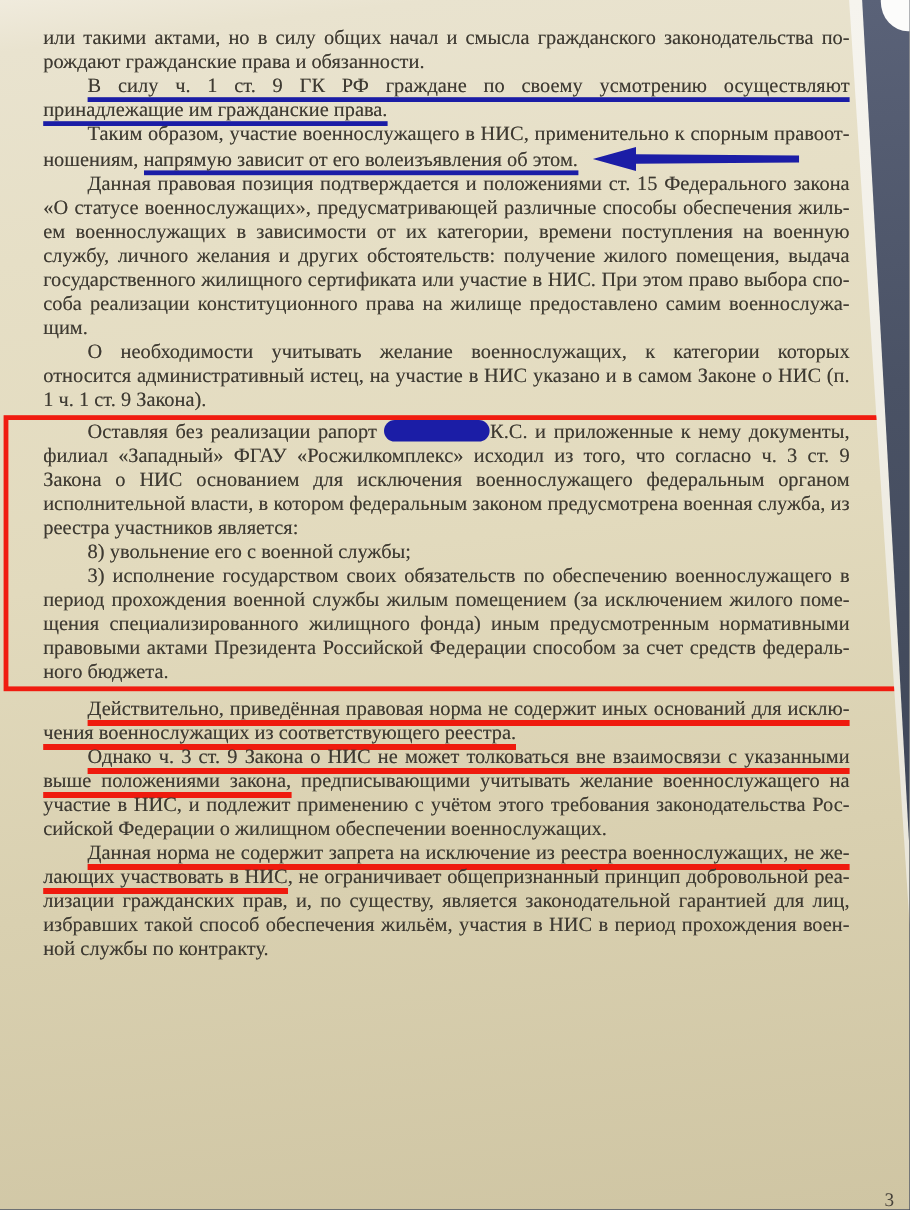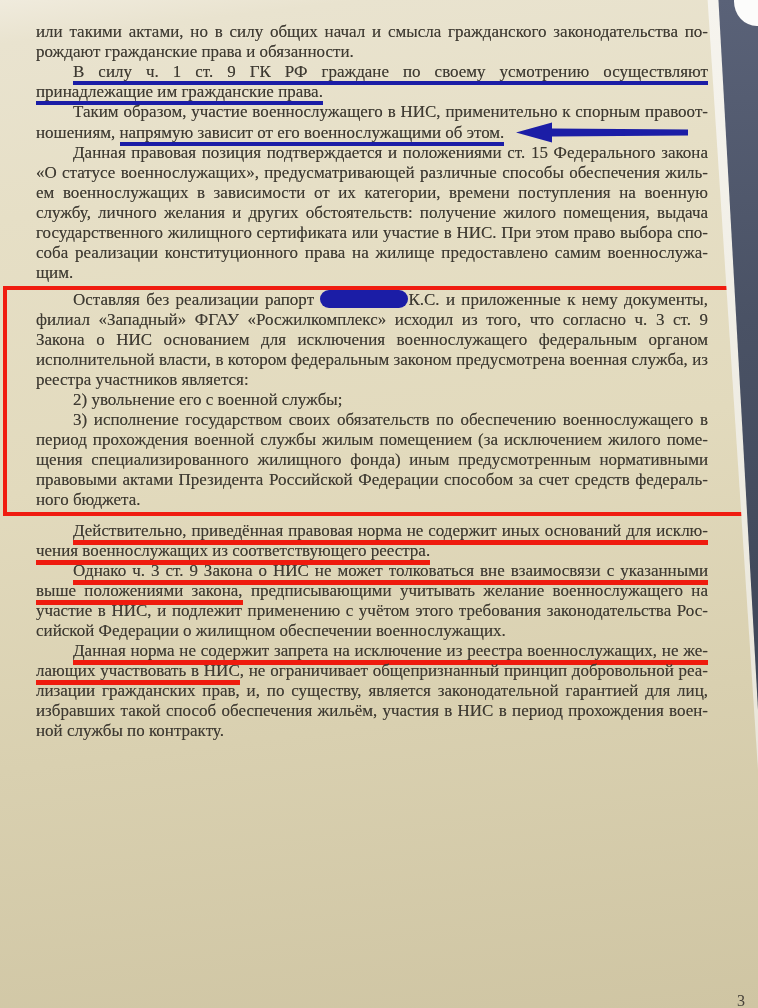--- a/index.html
+++ b/index.html
@@ -97,30 +97,31 @@
 <div class="photo">
   <div class="paper">
 
     <div class="text">
 
       <p class="para"><span>или такими актами, но в силу общих начал и смысла гражданского законодательства по­рождают гражданские права и обязанности.</span></p>
 
       <p class="para ind"><span class="u-blue">В силу ч. 1 ст. 9 ГК РФ граждане по своему усмотрению осуществляют принадлежащие им гражданские права.</span></p>
 
 
-      <p class="para ind"><span>Таким образом, участие военнослужащего в НИС, применительно к спорным правоот­ношениям, </span><span class="u-blue">напрямую зависит от его военнослужащими об этом.</span><svg class="arrow-left" width="172" height="21" viewBox="0 0 172 21">
+      <p class="para ind"><span>Таким образом, участие военнослужащего в НИС, применительно к спорным правоот­ношениям, </span><span class="u-blue">напрямую зависит от его волеизъявления об этом.</span><svg class="arrow-left" width="172" height="21" viewBox="0 0 172 21">
             <polygon fill="#1b1da6" points="0,10.5 36,0.5 36,6.5 172,7.5 172,13.5 36,14.5 36,20.5"></polygon>
           </svg></p>
 
       <p class="para ind"><span>Данная правовая позиция подтверждается и положениями ст. 15 Федерального закона «О статусе военнослужащих», предусматривающей различные способы обеспечения жиль­ем военнослужащих в зависимости от их категории, времени поступления на военную службу, личного желания и других обстоятельств: получение жилого помещения, выдача государственного жилищного сертификата или участие в НИС. При этом право выбора спо­соба реализации конституционного права на жилище предоставлено самим военнослужа­щим.</span></p>
 
+      <p class="para ind"><span>О необходимости учитывать желание военнослужащих, к категории которых относится административный истец, на участие в НИС указано и в самом Законе о НИС (п. 1 ч. 1 ст. 9 Закона).</span></p>
 
       <div class="red-box">
         <p class="para ind"><span>Оставляя без реализации рапорт </span><span class="redact"></span><span>К.С. и приложенные к нему документы, фили­ал «Западный» ФГАУ «Росжилкомплекс» исходил из того, что согласно ч. 3 ст. 9 Закона о НИС основанием для исключения военнослужащего федеральным органом исполнительной власти, в котором федеральным законом предусмотрена военная служба, из реестра участ­ников является:</span></p>
-        <p class="para ind"><span>2) увольнение его с военной службы;</span></p>
+        <p class="para ind"><span>8) увольнение его с военной службы;</span></p>
         <p class="para ind"><span>3) исполнение государством своих обязательств по обеспечению военнослужащего в период прохождения военной службы жилым помещением (за исключением жилого поме­щения специализированного жилищного фонда) иным предусмотренным нормативными правовыми актами Президента Российской Федерации способом за счет средств федераль­ного бюджета.</span></p>
       </div>
 
       <p class="para ind"><span class="u-red">Действительно, приведённая правовая норма не содержит иных оснований для исклю­чения военнослужащих из соответствующего реестра.</span></p>
 
       <p class="para ind"><span class="u-red">Однако ч. 3 ст. 9 Закона о НИС не может толковаться вне взаимосвязи с указанными выше положениями закона,</span><span> предписывающими учитывать желание военнослужащего на участие в НИС, и подлежит применению с учётом этого требования законодательства Рос­сийской Федерации о жилищном обеспечении военнослужащих.</span></p>
 
       <p class="para ind"><span class="u-red">Данная норма не содержит запрета на исключение из реестра военнослужащих, не же­лающих участвовать в НИС</span><span>, не ограничивает общепризнанный принцип добровольной реа­лизации гражданских прав, и, по существу, является законодательной гарантией для лиц, избравших такой способ обеспечения жильём, участия в НИС в период прохождения воен­ной службы по контракту.</span></p>
 
 

